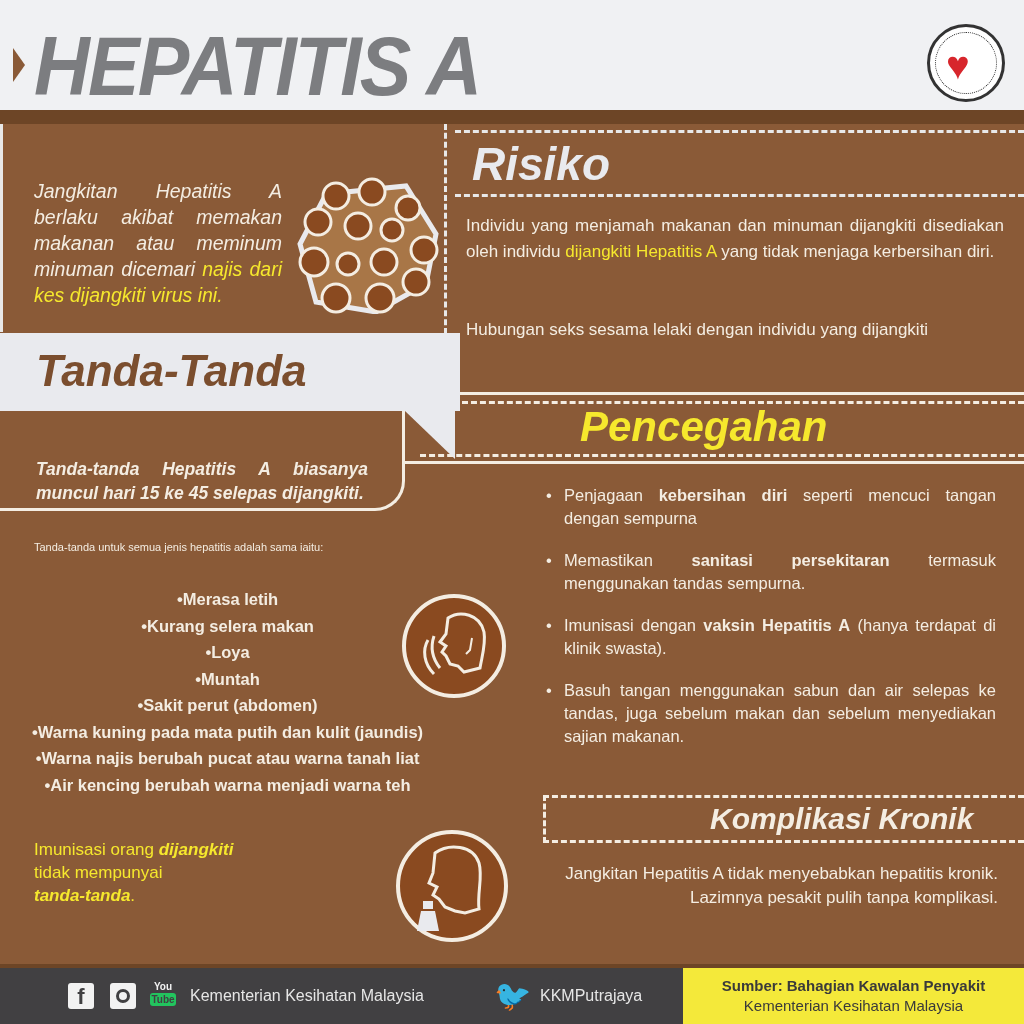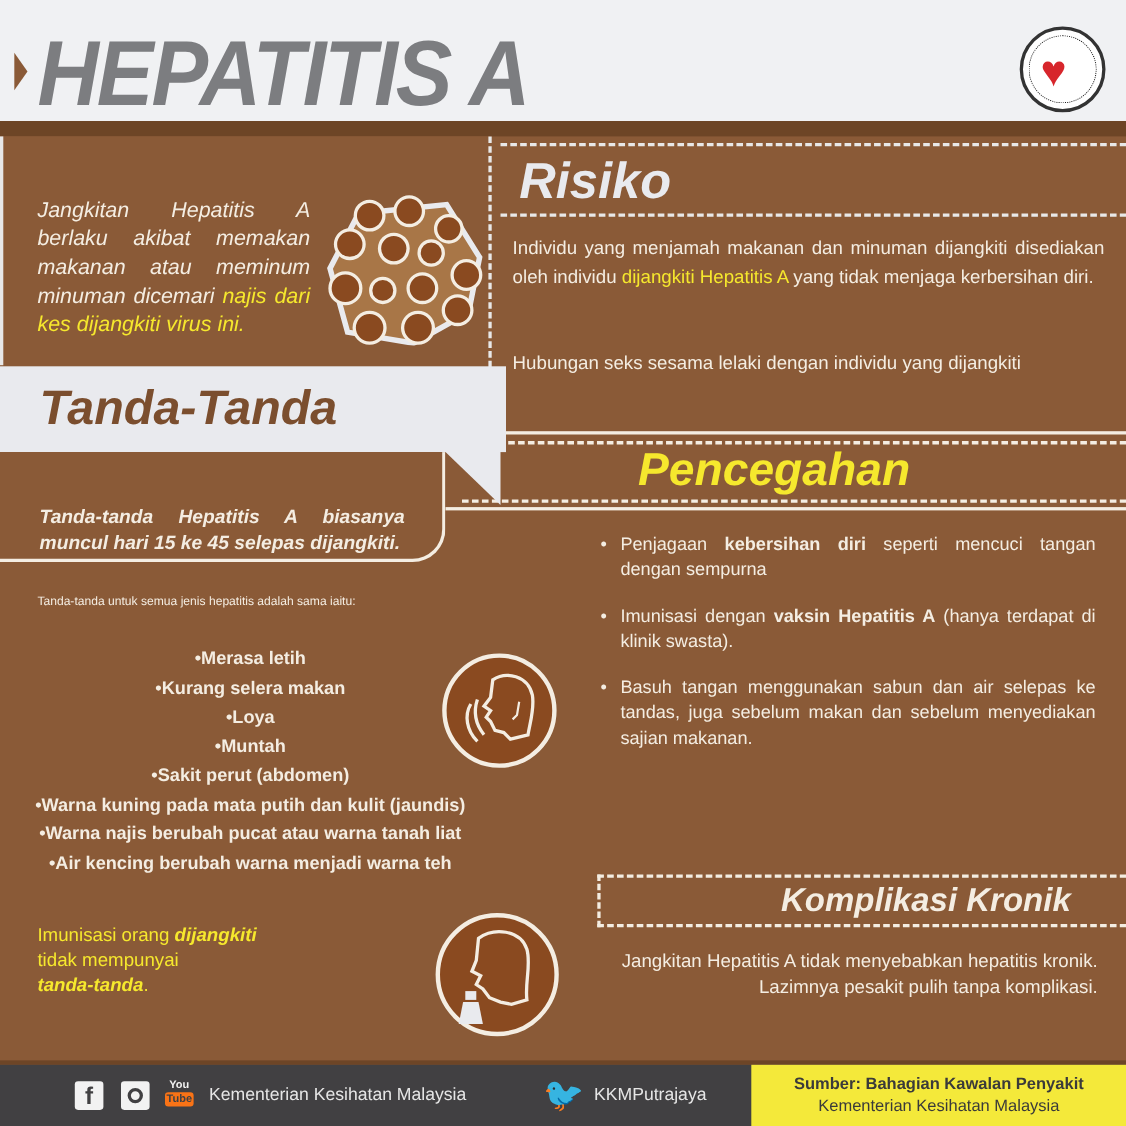--- a/index.html
+++ b/index.html
@@ -69,21 +69,21 @@
   #komp-text { left:540px; top:862px; width:458px; font-size:17px; line-height:24px; text-align:right; color:#f4ede2; }
 
   
   #footer { left:0; top:968px; width:1024px; height:56px; background:#414042; }
   #footer-sep { left:0; top:964px; width:1024px; height:4px; background:#6d4526; }
   .soc { top:983px; height:26px; background:#f2f2f2; color:#414042; font-weight:bold; text-align:center; border-radius:3px; }
   #fb-icon { left:68px; width:26px; font-size:22px; line-height:28px; }
   #ig-icon { left:110px; width:26px; }
   #ig-icon .lens { position:absolute; left:6px; top:6px; width:14px; height:14px; border:3px solid #414042; border-radius:50%; }
   #yt-icon { left:150px; width:26px; height:28px; top:980px; font-size:10px; line-height:13px; background:transparent; color:#f2f2f2; }
-  #yt-icon .tube { display:block; background:#f97316; color:#414042; border-radius:3px; }
+  #yt-icon .tube { display:block; background:#22c55e; color:#414042; border-radius:3px; }
   #footer-org { left:190px; top:985px; font-size:16px; color:#e6e6e6; line-height:22px; }
   #tw-icon { left:494px; top:978px; font-size:30px; color:#f2f2f2; line-height:36px; }
   #footer-tw { left:540px; top:985px; font-size:16px; color:#e6e6e6; line-height:22px; }
   #footer-src { left:683px; top:968px; width:341px; height:56px; background:#f4e93a; text-align:center; color:#3a3a3a; }
   #src-l1 { display:block; font-weight:bold; font-size:15px; margin-top:8px; line-height:20px; }
   #src-l2 { display:block; font-size:15px; line-height:20px; }
 </style>
 </head>
 <body>
 
@@ -157,20 +157,21 @@
 <div id="note-text" class="abs"><span>Imunisasi orang </span><em>dijangkiti</em><br><span> tidak mempunyai </span><br><em>tanda-tanda</em><span>.</span></div>
 <svg id="icon-spray" class="abs" viewBox="0 0 118 118">
   <circle cx="59" cy="59" r="54" fill="#8a4a20" stroke="#f4ede2" stroke-width="4"></circle>
   <path d="M42,26 C56,16 80,18 86,36 C90,50 84,66 86,82 L72,86 L62,84 L52,80 L46,72 L40,68 L44,60 L36,56 L40,46 Z" fill="none" stroke="#f4ede2" stroke-width="3"></path>
   <rect x="30" y="74" width="10" height="8" fill="#e9eaee"></rect>
   <polygon points="28,84 42,84 46,104 24,104" fill="#e9eaee"></polygon>
 </svg>
 
 <ul id="prev-list" class="abs">
   <li><span>Penjagaan </span><b>kebersihan diri</b><span> seperti mencuci tangan dengan sempurna</span></li>
+  <li><span>Memastikan </span><b>sanitasi persekitaran</b><span> termasuk menggunakan tandas sempurna.</span></li>
   <li><span>Imunisasi dengan </span><b>vaksin Hepatitis A</b><span> (hanya terdapat di klinik swasta).</span></li>
   <li><span>Basuh tangan menggunakan sabun dan air selepas ke tandas, juga sebelum makan dan sebelum menyediakan sajian makanan.</span><b></b><span></span></li>
 </ul>
 
 <div id="komp-box" class="abs"></div>
 <div id="komp-title" class="abs">Komplikasi Kronik</div>
 <div id="komp-text" class="abs">Jangkitan Hepatitis A tidak menyebabkan hepatitis kronik. Lazimnya pesakit pulih tanpa komplikasi.</div>
 
 <div id="footer-sep" class="abs"></div>
 <div id="footer" class="abs"></div>

